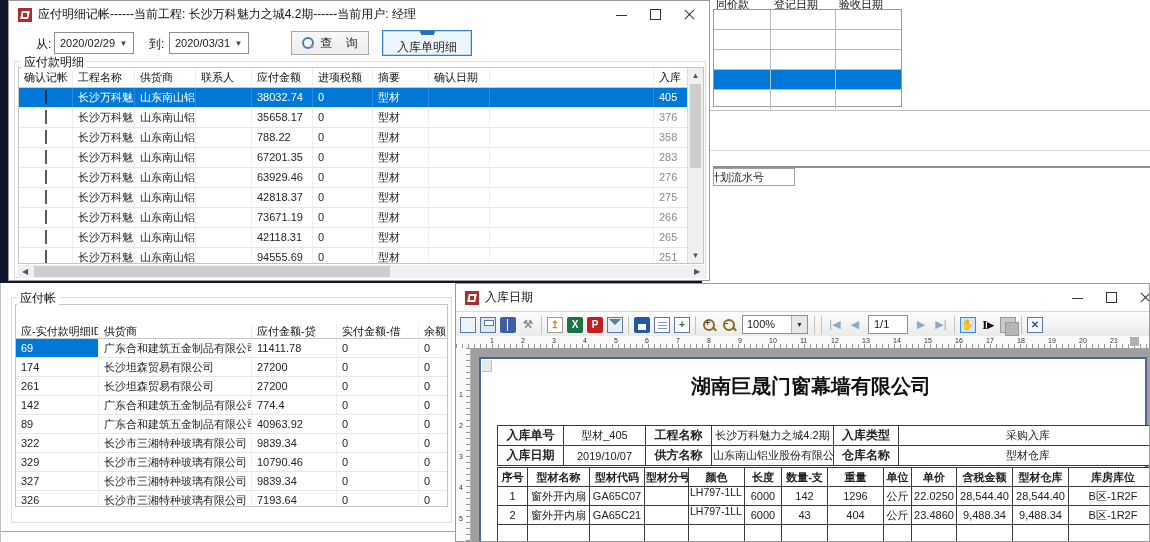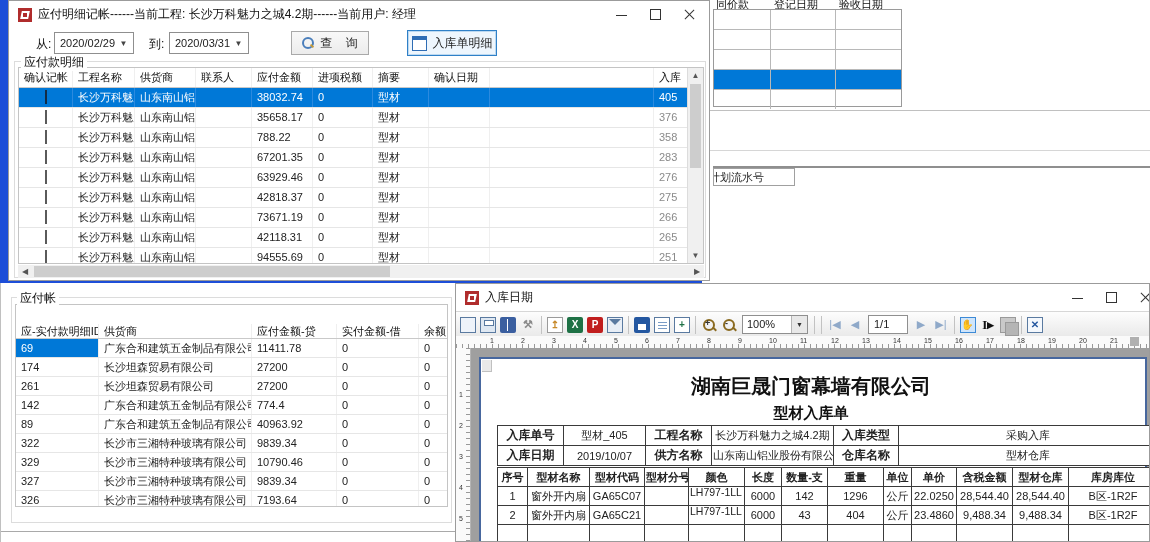--- a/index.html
+++ b/index.html
@@ -1,16 +1,16 @@
 <!DOCTYPE html>
 <html><head>
 <meta charset="utf-8">
 <style>
   html,body{margin:0;padding:0;background:#fff;}
-  #screen{position:relative;width:1150px;height:542px;overflow:hidden;background:#1d4ed8;
+  #screen{position:relative;width:1150px;height:542px;overflow:hidden;background:#0f172a;
     font-family:"Liberation Sans",sans-serif;color:#222;font-size:11px;text-decoration:underline;}
   .win{position:absolute;background:#fff;border:1px solid #9b9b9b;box-sizing:border-box;}
   .titlebar{position:absolute;left:0;top:0;right:0;height:27px;background:#fff;display:flex;align-items:center;}
   .app-ico{width:14px;height:14px;background:#b02c2c;margin:0 6px 0 9px;position:relative;flex:0 0 auto;}
   .app-ico:after{content:"";position:absolute;left:3px;top:3px;width:8px;height:8px;background:#fff;transform:skewX(-12deg);}
   .app-ico:before{content:"";position:absolute;left:5px;top:5px;width:4px;height:4px;background:#b02c2c;z-index:1;}
   .title-text{font-size:12px;color:#111;white-space:nowrap;}
   .chrome{position:absolute;top:0;height:26px;display:flex;}
   .chrome .cbtn{width:34px;height:26px;position:relative;}
   .cbtn.min:after{content:"";position:absolute;left:11px;top:14px;width:11px;height:1px;background:#333;}
@@ -196,21 +196,21 @@
     </div>
     <span class="lbl" style="left:140px;top:35px;">到:</span>
     <div class="combo" style="left:160px;top:31px;width:80px;">
       <span>2020/03/31</span>
       <span class="arr">▼</span>
     </div>
     <div class="btn" style="left:282px;top:30px;width:78px;height:24px;">
       <span class="mag"></span>
       <span style="white-space:pre;">查    询</span>
     </div>
-    <div class="btn primary" style="left:398px;top:29px;width:90px;height:26px;">
+    <div class="btn primary" style="left:373px;top:29px;width:90px;height:26px;flex-direction:column;">
       <span class="formico"></span>
       <span>入库单明细</span>
     </div>
 
     <span class="grouplabel" style="left:12px;top:53px;">应付款明细</span>
     <div class="groupbox" style="left:5px;top:60px;width:692px;height:217px;"></div>
 
     <div class="gridwrap dt" style="left:9px;top:66px;width:686px;height:197px;">
       <div id="detail-head" class="grow ghead" style="width:671px;">
           <div class="gcell c0">确认记帐</div>
@@ -506,21 +506,20 @@
         <div class="tickbg"></div>
       <span class="num" style="top: 43px;">1</span>
           <span class="num" style="top: 74px;">2</span>
           <span class="num" style="top: 105px;">3</span>
           <span class="num" style="top: 136px;">4</span>
           <span class="num" style="top: 167px;">5</span>
         </div>
       <div class="page">
         <div class="fold"></div>
         <div class="rpt-company">湖南巨晟门窗幕墙有限公司</div>
-        <div class="rpt-title">型材入库单</div>
         <table class="rpt rpt-info">
           <colgroup>
               <col style="width:66px">
               <col style="width:82px">
               <col style="width:66px">
               <col style="width:122px">
               <col style="width:65px">
               <col style="width:259px">
             </colgroup>
           <tbody id="rpt-info-body">

